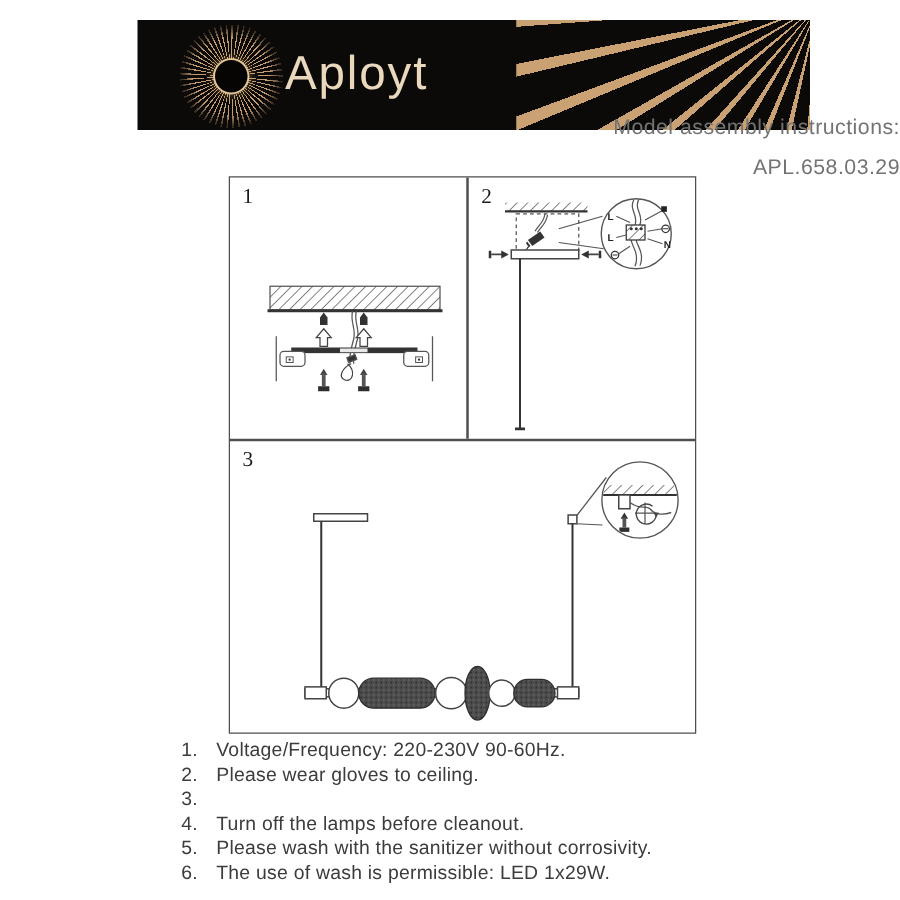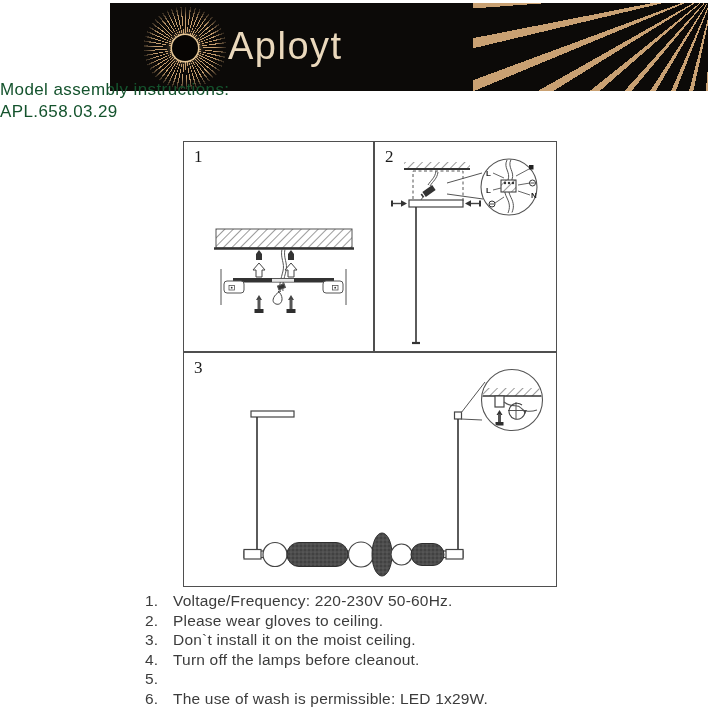--- a/index.html
+++ b/index.html
@@ -1,38 +1,38 @@
 <!DOCTYPE html>
 <html><head>
 <meta charset="utf-8">
 <style>
   html,body{margin:0;padding:0;background:#fff;}
   body{width:720px;height:720px;position:relative;overflow:hidden;
        font-family:"Liberation Sans",sans-serif;}
 
   
-  .band{position:absolute;left:110px;top:3px;width:598px;height:88px;
+  .band{position:absolute;left:110px;top:16px;width:538px;height:88px;
         background:#0c0a08;overflow:hidden;}
   .starburst{position:absolute;left:34px;top:4px;width:82px;height:82px;border-radius:50%;
         background:repeating-conic-gradient(#c69e6f 0deg 1.9deg,rgba(0,0,0,0) 1.9deg 6.8deg);}
   .starburst::before{content:"";position:absolute;inset:0;border-radius:50%;
         background:radial-gradient(circle,rgba(12,10,8,0) 0 52%,#0c0a08 74%);}
   .starburst::after{content:"";position:absolute;left:28px;top:28px;width:26px;height:26px;
         border-radius:50%;background:#070503;
         box-shadow:0 0 0 1.5px #e6c796,0 0 7px 2px rgba(220,180,130,.45);}
   .brand{position:absolute;left:118px;top:22px;font-size:38px;color:#ead8bc;
         letter-spacing:1.5px;font-weight:400;}
   .fan{position:absolute;right:0;top:0;width:235px;height:88px;
         background:repeating-conic-gradient(from 183deg at 103% -14%,
           #c9a173 0deg 2.3deg,rgba(0,0,0,0) 2.3deg 9.2deg);}
 
   
-  .title{position:absolute;left:0;right:0;top:80px;text-align:left;color:#14532d;}
+  .title{position:absolute;left:0;right:0;top:92px;text-align:right;color:#737373;}
   .title .t1{font-size:17px;letter-spacing:.4px;}
-  .title .t2{font-size:17px;letter-spacing:.4px;margin-top:2px;}
+  .title .t2{font-size:17px;letter-spacing:.4px;margin-top:12px;}
 
   
   .panels{position:absolute;left:183px;top:141px;width:374px;height:446px;
           border:1.5px solid #4f4f4f;box-sizing:border-box;}
   .vdiv{position:absolute;left:189px;top:0;width:1.5px;height:209px;background:#4f4f4f;}
   .hdiv{position:absolute;left:0;top:209px;width:100%;height:1.5px;background:#4f4f4f;}
   .pnum{position:absolute;font-family:"Liberation Serif",serif;font-size:17px;color:#1b1b1b;}
   #n1{left:10px;top:5px;} #n2{left:201px;top:5px;} #n3{left:10px;top:216px;}
   .psvg{position:absolute;}
   #svg1{left:0;top:0;} #svg2{left:190px;top:0;} #svg3{left:0;top:211px;}
@@ -221,34 +221,34 @@
         <path d="M338,52 a8,8 0 1 0 3,7" fill="none" stroke="#444" stroke-width="1.1"></path>
         <path d="M341,61 l2,-4 l-4,0.5 z" fill="#444"></path>
       </g>
     </g>
   </svg>
 </div>
 
 <div class="instr">
   <div class="row">
     <span class="num">1.</span>
-    <span class="txt">Voltage/Frequency: 220-230V 50-60Hz.</span>
+    <span class="txt">Voltage/Frequency: 220-230V 90-60Hz.</span>
   </div>
   <div class="row">
     <span class="num">2.</span>
     <span class="txt">Please wear gloves to ceiling.</span>
   </div>
   <div class="row">
     <span class="num">3.</span>
-    <span class="txt">Don`t install it on the moist ceiling.</span>
   </div>
   <div class="row">
     <span class="num">4.</span>
     <span class="txt">Turn off the lamps before cleanout.</span>
   </div>
   <div class="row">
     <span class="num">5.</span>
+    <span class="txt">Please wash with the sanitizer without corrosivity.</span>
   </div>
   <div class="row">
     <span class="num">6.</span>
     <span class="txt">The use of wash is permissible: LED 1x29W.</span>
   </div>
 </div>
 
 </body></html>

